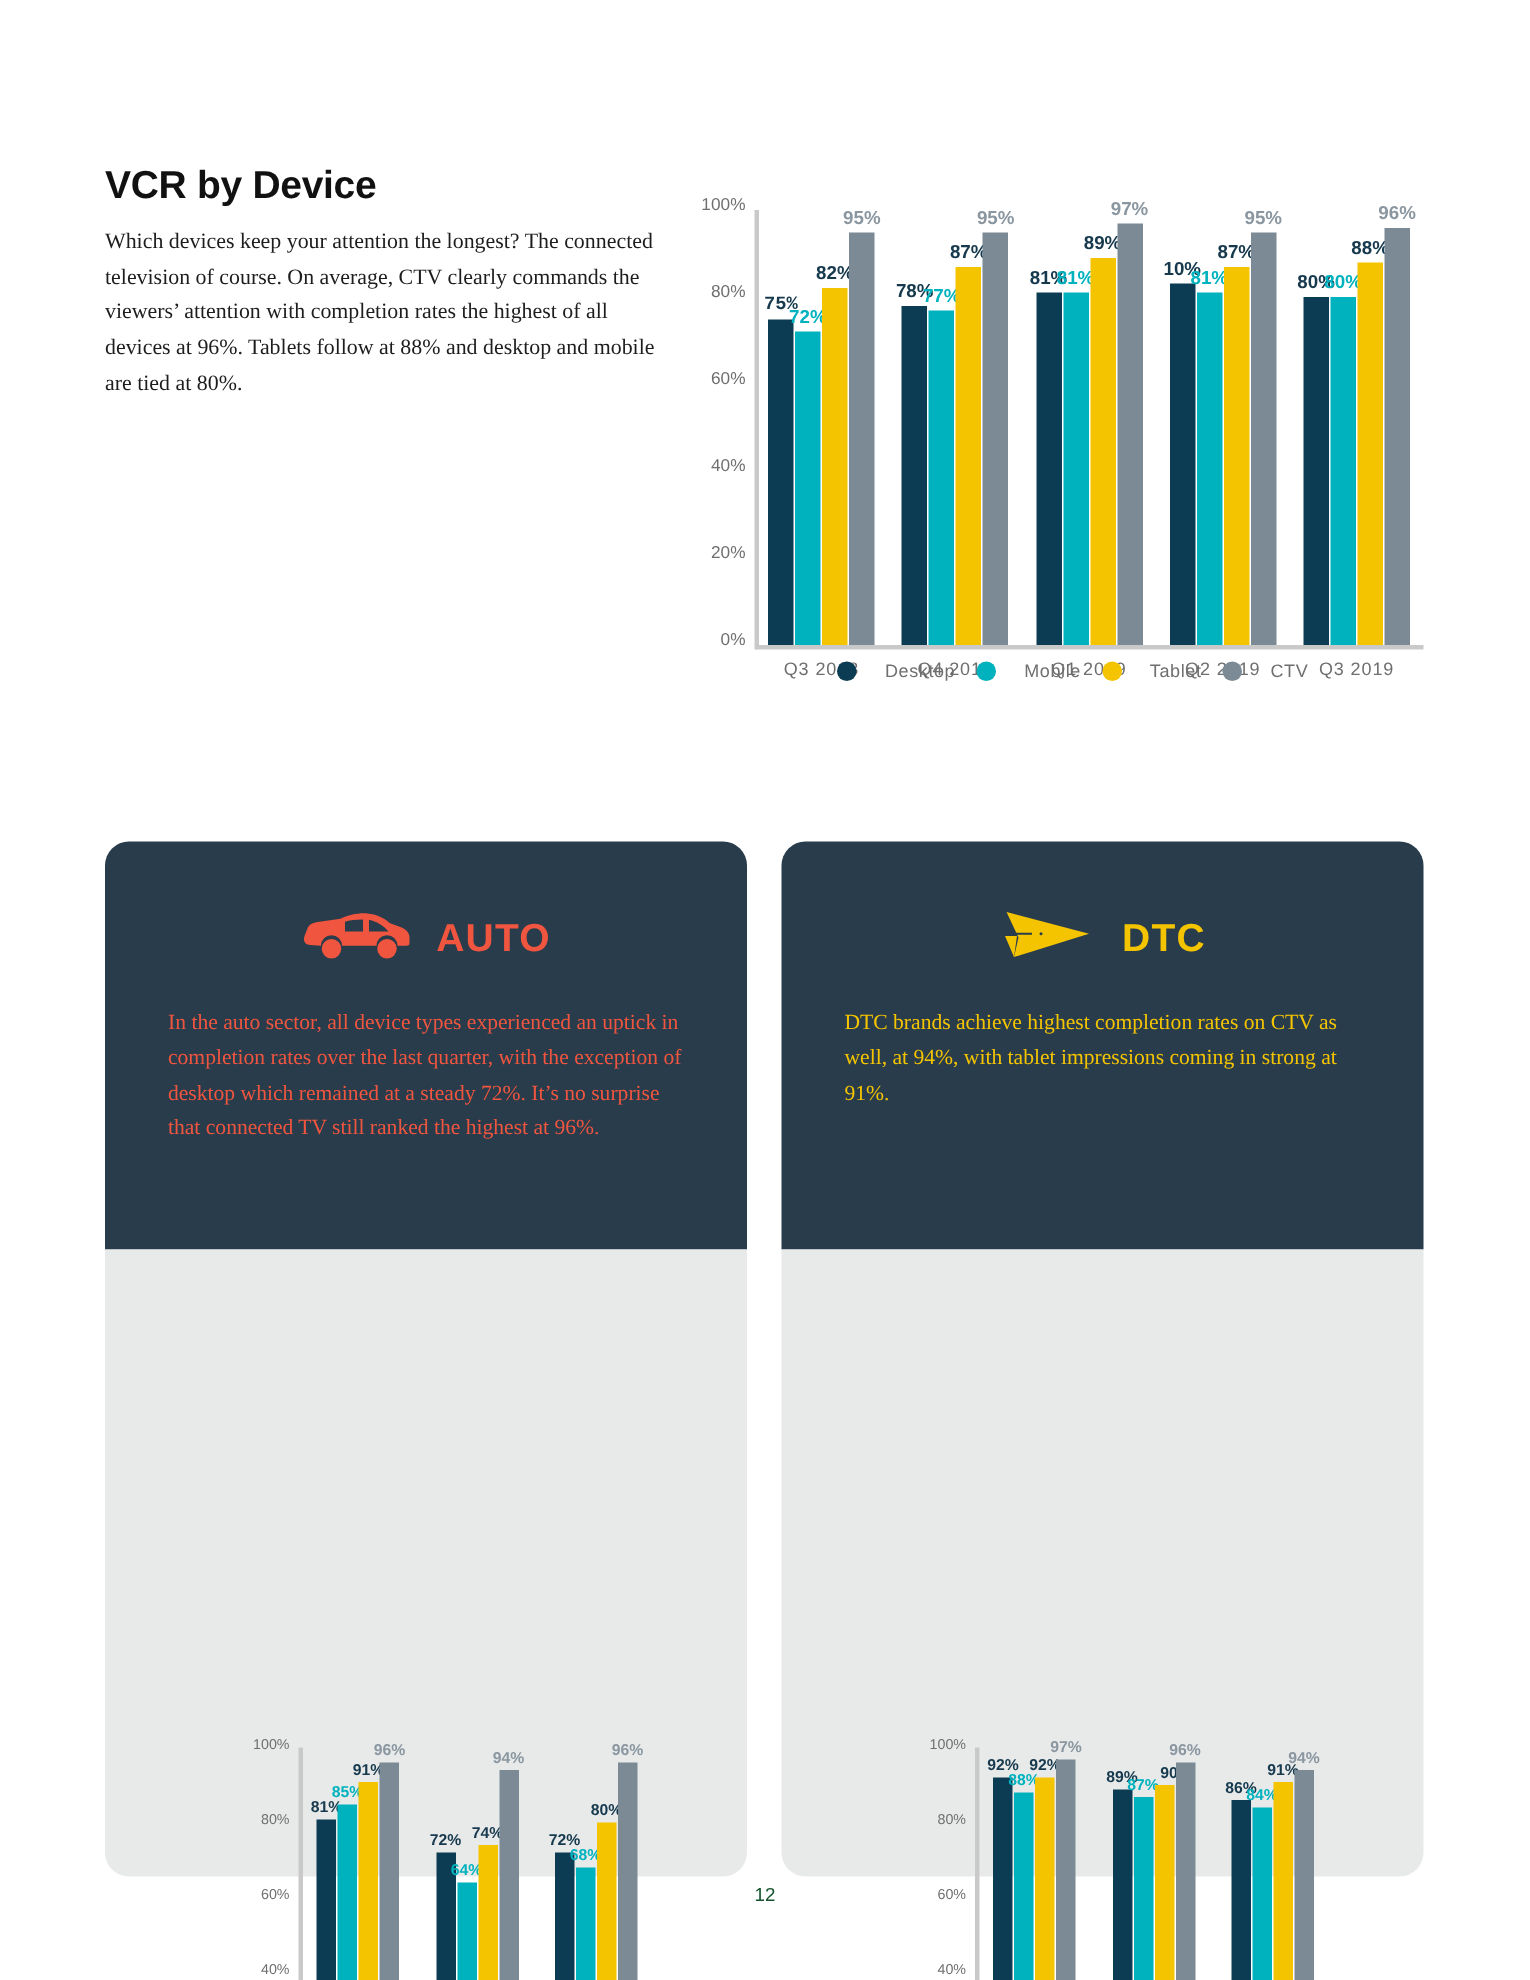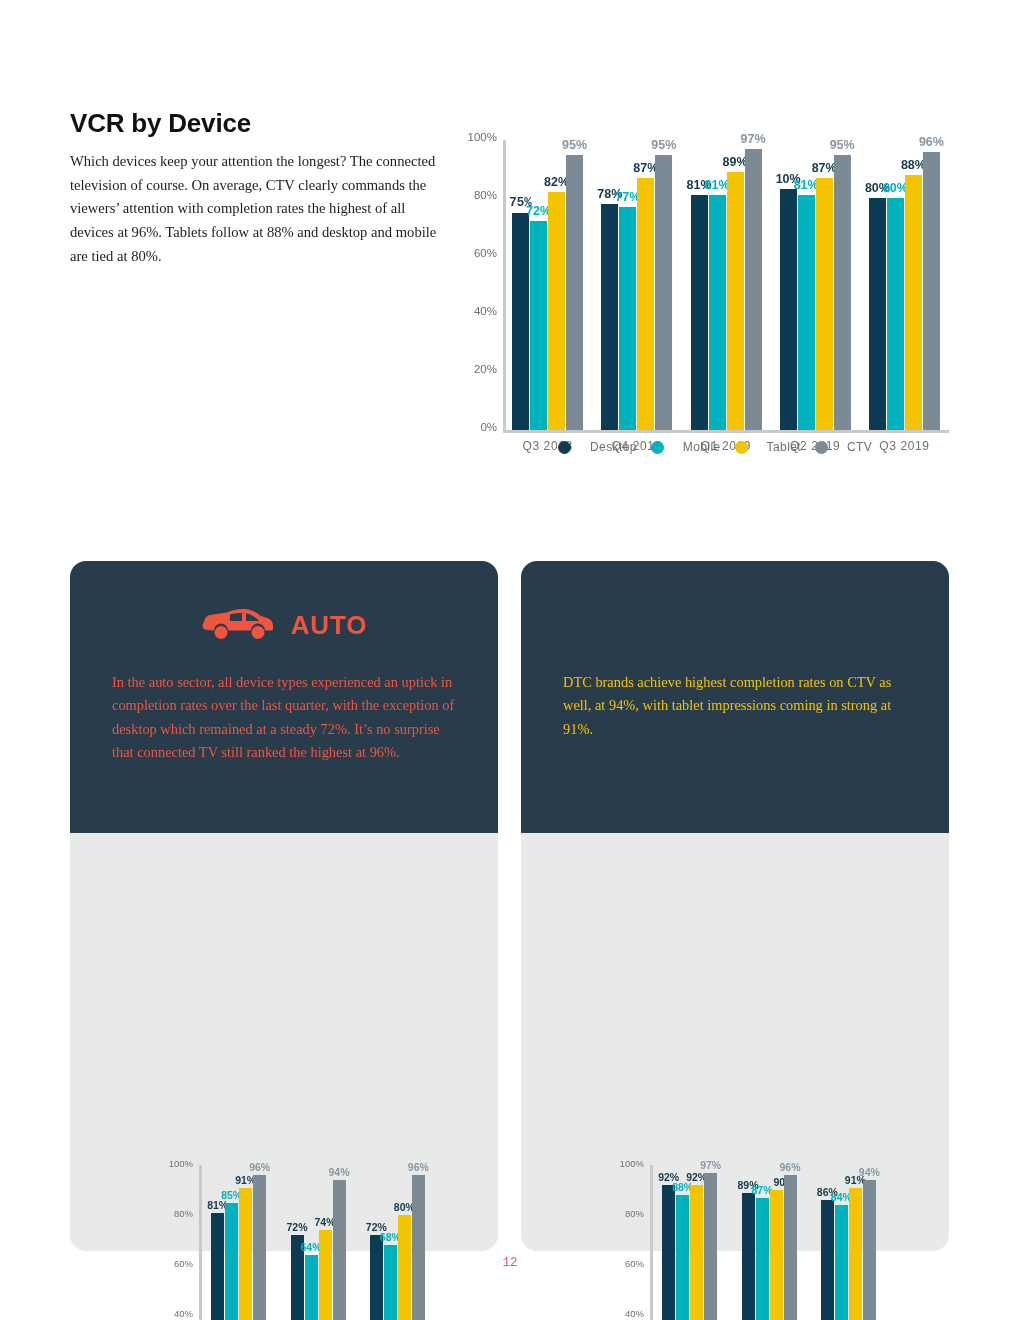--- a/index.html
+++ b/index.html
@@ -80,22 +80,22 @@
   #auto-card .card-title, #auto-card .card-desc { color:#f0553f; }
   #dtc-card  .card-title, #dtc-card  .card-desc { color:#f5c400; }
 
   
   .subchart { position:absolute; left:95px; top:310px; width:280px; height:300px; }
   .subchart .ytick { font-size:9.5px; width:30px; }
   .subchart .blabel { font-size:10.5px; }
 
   .pagenum {
     position:absolute; left:0; top:1256px; width:1020px;
-    text-align:center; font-size:12.5px; color:#ec4899;
-    font-family:Liberation Mono, monospace;
+    text-align:center; font-size:12.5px; color:#14532d;
+    font-family:Liberation Sans, sans-serif;
   }
 </style>
 </head>
 <body>
 
 <div class="page">
 
   <div class="intro">
     <h1>VCR by Device</h1>
     <p>Which devices keep your attention the longest? The connected television of course. On average, CTV clearly commands the viewers’ attention with completion rates the highest of all devices at 96%. Tablets follow at 88% and desktop and mobile are tied at 80%.</p>
@@ -224,20 +224,31 @@
             <div class="bar" style="left: 246.833px; width: 13px; height: 240px; bottom: 28px; background: rgb(123, 138, 148);"></div>
             <div class="blabel" style="color: rgb(138, 150, 160); left: 237.333px; width: 32px; top: 18px;">96%</div>
           </div>
       </div>
 
     </div>
   </div>
 
   <div class="card" id="dtc-card">
     <div class="card-head">
+      <div class="card-title-row">
+        <span>
+          <svg width="66" height="40" viewBox="0 0 66 40" aria-hidden="true">
+            <path d="M5 5 L60 19.5 L10 35 L13 22 Z" fill="#f5c400"></path>
+            <path d="M4 21 L12 21 L10 35 Z" fill="#f5c400"></path>
+            <path d="M9 19.5 L22 19.5" stroke="#283c4b" stroke-width="1.4"></path>
+            <circle cx="28" cy="19.5" r="1" fill="#283c4b"></circle>
+          </svg>
+        </span>
+        <span class="card-title">DTC</span>
+      </div>
       <div class="card-desc">DTC brands achieve highest completion rates on CTV as well, at 94%, with tablet impressions coming in strong at 91%.</div>
     </div>
     <div class="card-body">
       <div class="chart subchart" id="dtc-chart">
         <div class="plot">
             <div class="yaxis-line" style="left: 34px; top: 22px; width: 3px; height: 250px;"></div>
             <div class="ytick" style="left: -2px; width: 30px; top: 164.8px;">40%</div>
             <div class="ytick" style="left: -2px; width: 30px; top: 114.8px;">60%</div>
             <div class="ytick" style="left: -2px; width: 30px; top: 64.8px;">80%</div>
             <div class="ytick" style="left: -2px; width: 30px; top: 14.8px;">100%</div>

